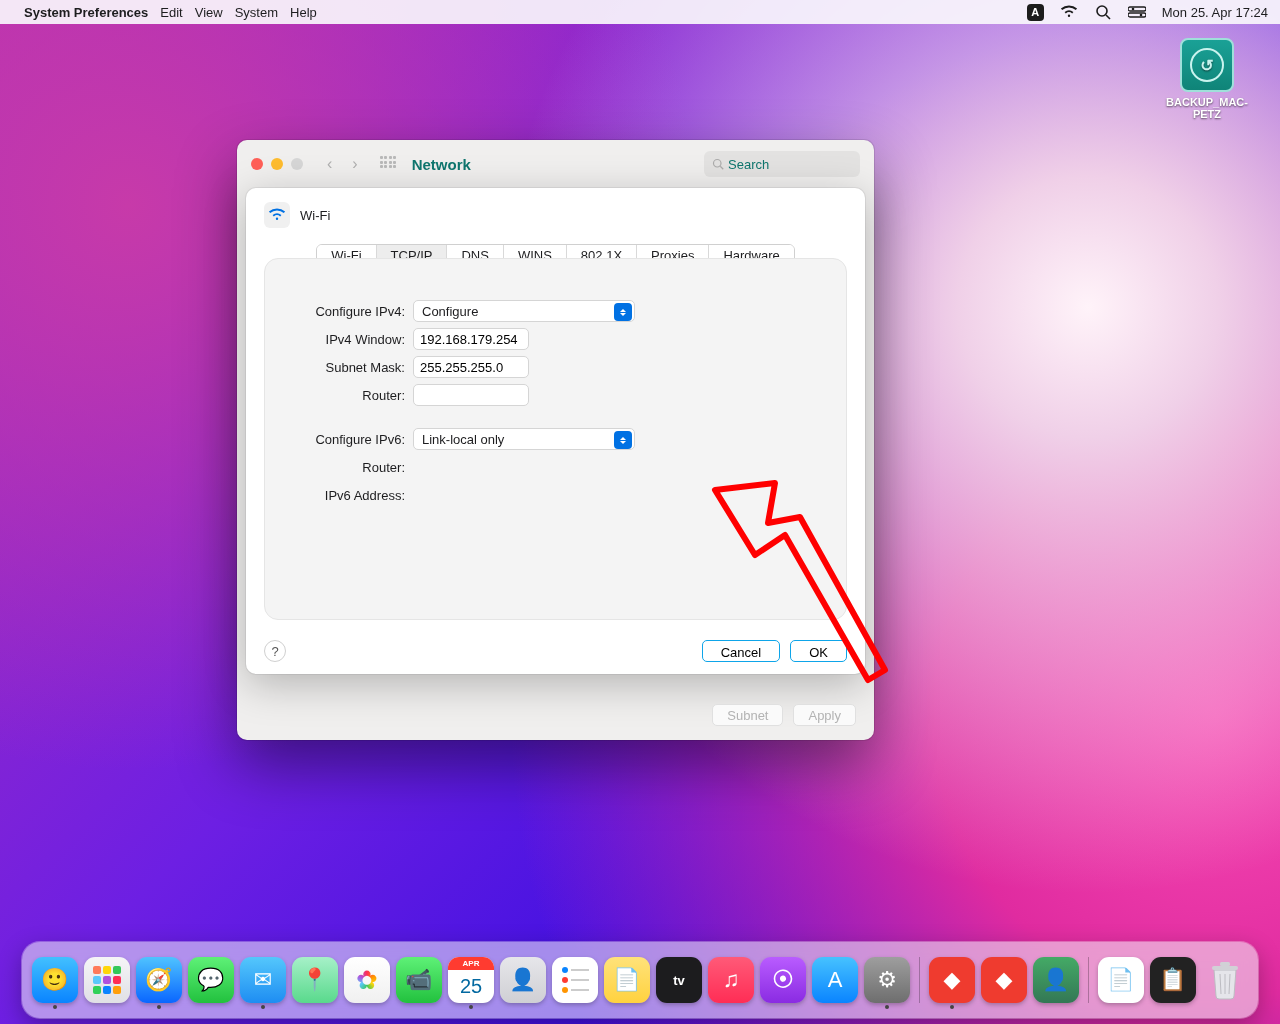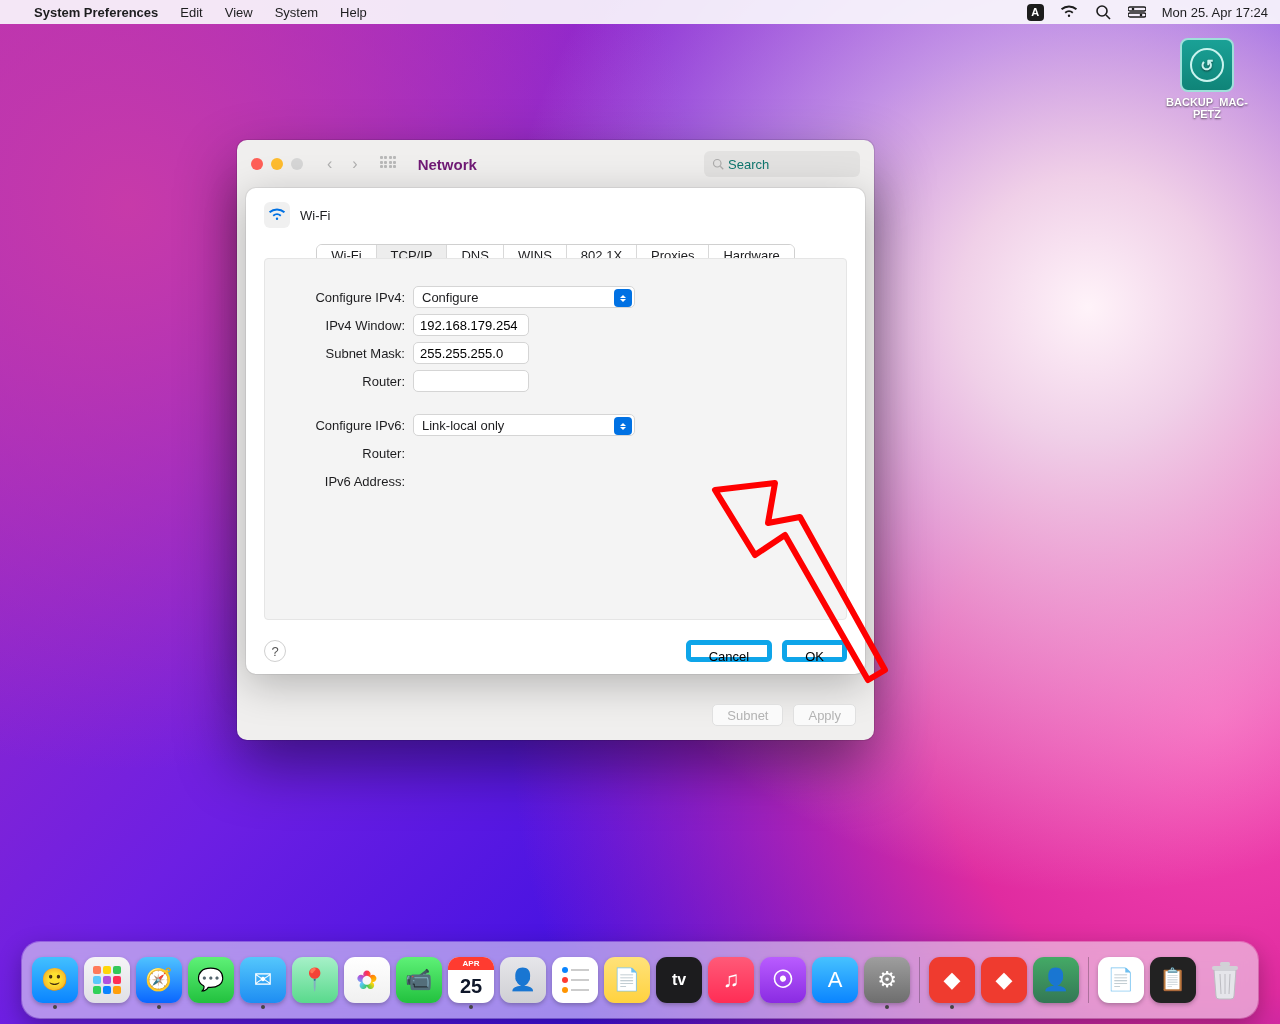--- a/index.html
+++ b/index.html
@@ -31,21 +31,21 @@
     top: 0; left: 0; right: 0;
     height: 24px;
     background: rgba(248,246,252,0.92);
     display: flex;
     align-items: center;
     font-size: 13px;
     padding: 0 12px;
     box-sizing: border-box;
     z-index: 50;
   }
-  .menubar .left { display:flex; align-items:flex-end; gap:22px; }
+  .menubar .left { display:flex; align-items:flex-end; gap:12px; }
   .menubar .right { margin-left:auto; display:flex; align-items:center; gap:16px; }
   .menubar .app-name { font-weight: 700; }
   .menubar .apple { font-size:15px; line-height:1; }
   .menubar .icon { display:inline-flex; align-items:center; justify-content:center; width:18px; height:18px; }
   .menubar .a-box { width:17px; height:17px; background:#1c1c1c; color:#fff; border-radius:4px; font-size:11px; font-weight:600; display:flex; align-items:center; justify-content:center; }
 
   
   .desktop-icon {
     position:absolute;
     top: 38px;
@@ -89,21 +89,21 @@
     align-items:center;
     padding: 0 14px;
     gap: 8px;
   }
   .traffic { display:flex; gap:8px; margin-right:10px;}
   .traffic span { width:12px; height:12px; border-radius:50%; display:block; }
   .tl-red{background:#ff5f57;} .tl-yellow{background:#febc2e;} .tl-green{background:#d6d6d6;}
   .nav-arrow { color:#b0b0b0; font-size:16px; padding:0 6px; }
   .grid-icon { width:16px; height:16px; display:grid; grid-template-columns:repeat(4,3px); grid-template-rows:repeat(3,3px); gap:1.5px; margin:0 8px;}
   .grid-icon i{background:#b9b9b9; border-radius:1px;}
-  .win-title { font-weight:600; color:#701a75; font-size:15px; margin-left:6px;}
+  .win-title { font-weight:600; color:#0f766e; font-size:15px; margin-left:0;}
   .searchbox {
     margin-left:auto;
     display:flex; align-items:center;
     background:#e3e2e1;
     border-radius:6px;
     height:26px;
     padding:0 8px;
     width:140px;
     color:#0f766e;
     font-size:13px;
@@ -165,22 +165,22 @@
     cursor:default;
   }
   .seg .item:last-child{border-right:none;}
   .seg .item.active { background:#ededed; }
 
   .content-frame {
     position:absolute;
     left:18px; right:18px; top:70px; bottom:54px;
     background:#f4f4f4;
     border:1px solid #e5e5e5;
-    border-radius:4px;
-    padding-top:24px;
+    border-radius:14px;
+    padding-top:38px;
   }
 
   .form-row {
     display:flex;
     align-items:center;
     height:28px;
     margin-bottom:0;
   }
   .form-row .label {
     width:140px;
@@ -231,21 +231,21 @@
     display:flex; align-items:center;
   }
   .help {
     width:20px; height:20px; border:1px solid #d0d0d0; border-radius:50%;
     display:flex; align-items:center; justify-content:center;
     font-size:13px; color:#555; background:#fff;
   }
   .sheet-footer .spacer{flex:1;}
   .btn {
     background:#fff;
-    border:5px solid #0ea5e9;
+    border:1px solid #0ea5e9;
     border-radius:5px;
     height:22px;
     padding:4px 18px;
     font-size:13px;
     font-family:inherit;
     margin-left:10px;
   }
 
   
   .arrow-annot {
@@ -469,21 +469,21 @@
     <div class="app" style="background: linear-gradient(rgb(94, 241, 119), rgb(34, 193, 62));">💬</div>
     <div class="app running" style="background: linear-gradient(rgb(84, 199, 252), rgb(30, 141, 242));">✉︎</div>
     <div class="app" style="background: linear-gradient(rgb(166, 240, 200), rgb(89, 217, 140));">📍</div>
     <div class="app" style="background: linear-gradient(rgb(255, 255, 255), rgb(240, 240, 240));">
       <span style="font-size:26px;background:conic-gradient(#ff2d55,#ff9500,#ffd60a,#34c759,#5ac8fa,#af52de,#ff2d55);-webkit-background-clip:text;background-clip:text;color:transparent;">✿</span>
     </div>
     <div class="app" style="background: linear-gradient(rgb(94, 241, 119), rgb(34, 193, 62));">📹</div>
     <div class="app running" style="background: rgb(255, 255, 255);">
       <div style="width:100%;height:100%;display:flex;flex-direction:column;border-radius:11px;overflow:hidden;">
         <div style="background:#ff3b30;color:#fff;font-size:8px;font-weight:700;text-align:center;padding:2px 0;">APR</div>
-        <div style="flex:1;display:flex;align-items:center;justify-content:center;font-size:20px;font-weight:700;color:#0f172a;">25</div>
+        <div style="flex:1;display:flex;align-items:center;justify-content:center;font-size:20px;font-weight:400;color:#0369a1;">25</div>
       </div>
     </div>
     <div class="app" style="background: linear-gradient(rgb(230, 230, 234), rgb(207, 207, 212));">👤</div>
     <div class="app" style="background: rgb(255, 255, 255);">
       <div style="display:flex;flex-direction:column;gap:4px;">
         <span style="display:flex;align-items:center;gap:3px;">
           <i style="width:6px;height:6px;border-radius:50%;background:#0a84ff;"></i>
           <i style="width:18px;height:2px;background:#ccc;"></i>
         </span>
         <span style="display:flex;align-items:center;gap:3px;">
@@ -491,21 +491,21 @@
           <i style="width:18px;height:2px;background:#ccc;"></i>
         </span>
         <span style="display:flex;align-items:center;gap:3px;">
           <i style="width:6px;height:6px;border-radius:50%;background:#ff9500;"></i>
           <i style="width:18px;height:2px;background:#ccc;"></i>
         </span>
       </div>
     </div>
     <div class="app" style="background: linear-gradient(rgb(255, 226, 122), rgb(255, 210, 63));">📄</div>
     <div class="app" style="background: rgb(28, 28, 30); color: rgb(255, 255, 255); font-size: 13px; font-weight: 600; display: flex;">
-      <span style="color:#fff;font-weight:700;font-size:16px;">tv</span>
+      <span style="color:#fff;font-weight:700;font-size:13px;">tv</span>
     </div>
     <div class="app" style="background: linear-gradient(rgb(255, 90, 120), rgb(255, 45, 85));">♫</div>
     <div class="app" style="background: linear-gradient(rgb(185, 92, 255), rgb(138, 43, 226));">⦿</div>
     <div class="app" style="background: linear-gradient(rgb(70, 194, 255), rgb(10, 132, 255));">A</div>
     <div class="app running" style="background: linear-gradient(rgb(158, 158, 158), rgb(110, 110, 110));">⚙︎</div>
     <div class="sep"></div>
     <div class="app running" style="background: rgb(239, 59, 47);">◆</div>
     <div class="app" style="background: rgb(239, 59, 47);">◆</div>
     <div class="app" style="background: linear-gradient(rgb(68, 170, 102), rgb(51, 119, 85));">👤</div>
     <div class="sep"></div>

